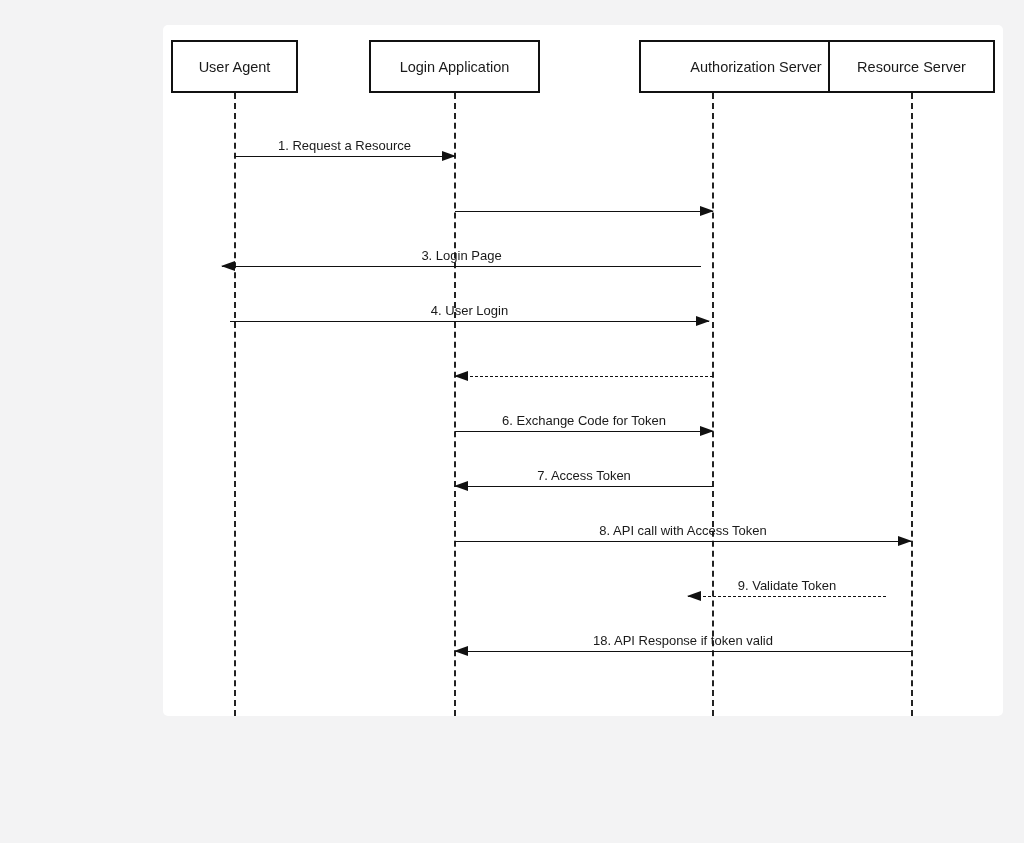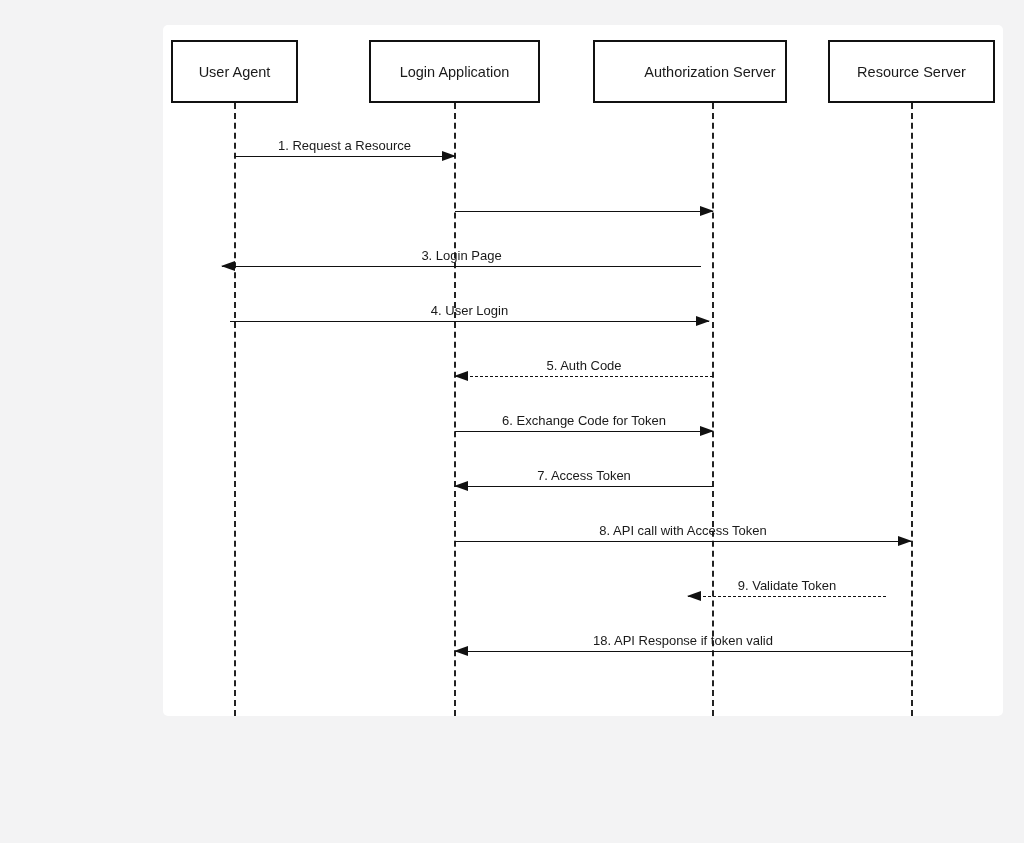--- a/index.html
+++ b/index.html
@@ -16,21 +16,21 @@
   }
   .canvas {
     position: absolute;
     left: 163px; top: 25px;
     width: 840px; height: 691px;
     background: #ffffff;
     border-radius: 5px;
   }
   .actor-box {
     position: absolute;
-    top: 15px; height: 63px;
+    top: 15px; height: 53px;
     background: #ffffff;
     border: 2px solid #111111;
     display: flex; align-items: center; justify-content: center;
     z-index: 3;
   }
   .actor-box span {
     font-size: 14.5px;
     color: #1a1a1a;
     white-space: nowrap;
   }
@@ -89,21 +89,21 @@
     <div class="lifeline" style="left:291px;"></div>
     <div class="lifeline" style="left:549px;"></div>
     <div class="lifeline" style="left:747.5px;"></div>
 
     <div class="actor-box" style="left:8px; width:127px;">
       <span>User Agent</span>
     </div>
     <div class="actor-box" style="left:206px; width:171px;">
       <span>Login Application</span>
     </div>
-    <div class="actor-box" style="left:430px; width:194px;padding-left:40px;">
+    <div class="actor-box" style="left:476px; width:194px;padding-left:40px;">
       <span>Authorization Server</span>
     </div>
     <div class="actor-box" style="left:665px; width:167px;">
       <span>Resource Server</span>
     </div>
 
     <div class="msg" style="left:71px; top:108px; width:221px;">
       <div class="msg-label">1. Request a Resource</div>
       <div class="msg-line"></div>
       <div class="arrowhead right"></div>
@@ -120,21 +120,20 @@
       <div class="arrowhead left"></div>
     </div>
 
     <div class="msg" style="left:67px; top:273px; width:479px;">
       <div class="msg-label">4. User Login</div>
       <div class="msg-line"></div>
       <div class="arrowhead right"></div>
     </div>
 
     <div class="msg" style="left:292px; top:328px; width:258px;">
-      <div class="msg-label">5. Auth Code</div>
       <div class="msg-line dashed"></div>
       <div class="arrowhead left"></div>
     </div>
 
     <div class="msg" style="left:292px; top:383px; width:258px;">
       <div class="msg-label">6. Exchange Code for Token</div>
       <div class="msg-line"></div>
       <div class="arrowhead right"></div>
     </div>
 

